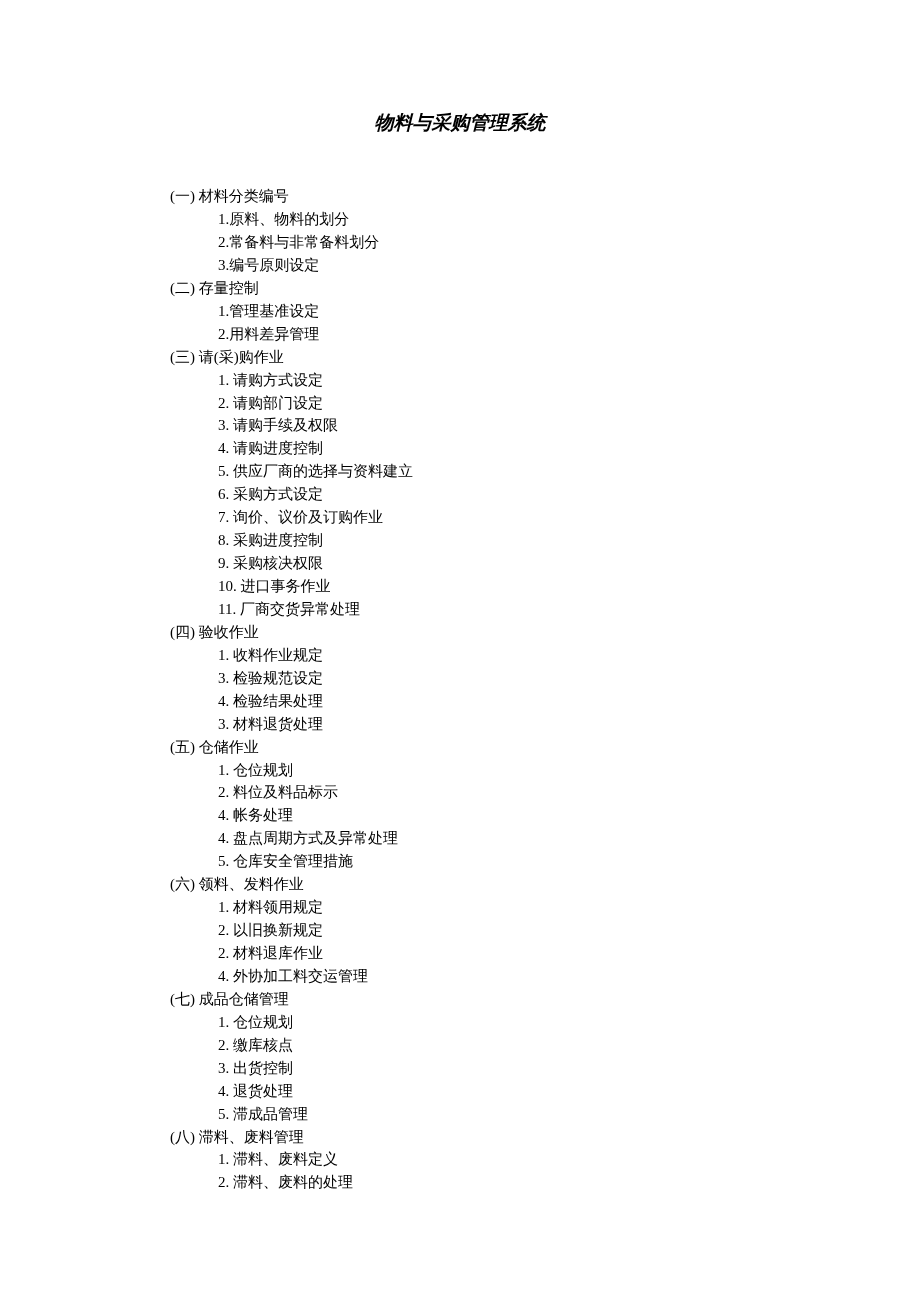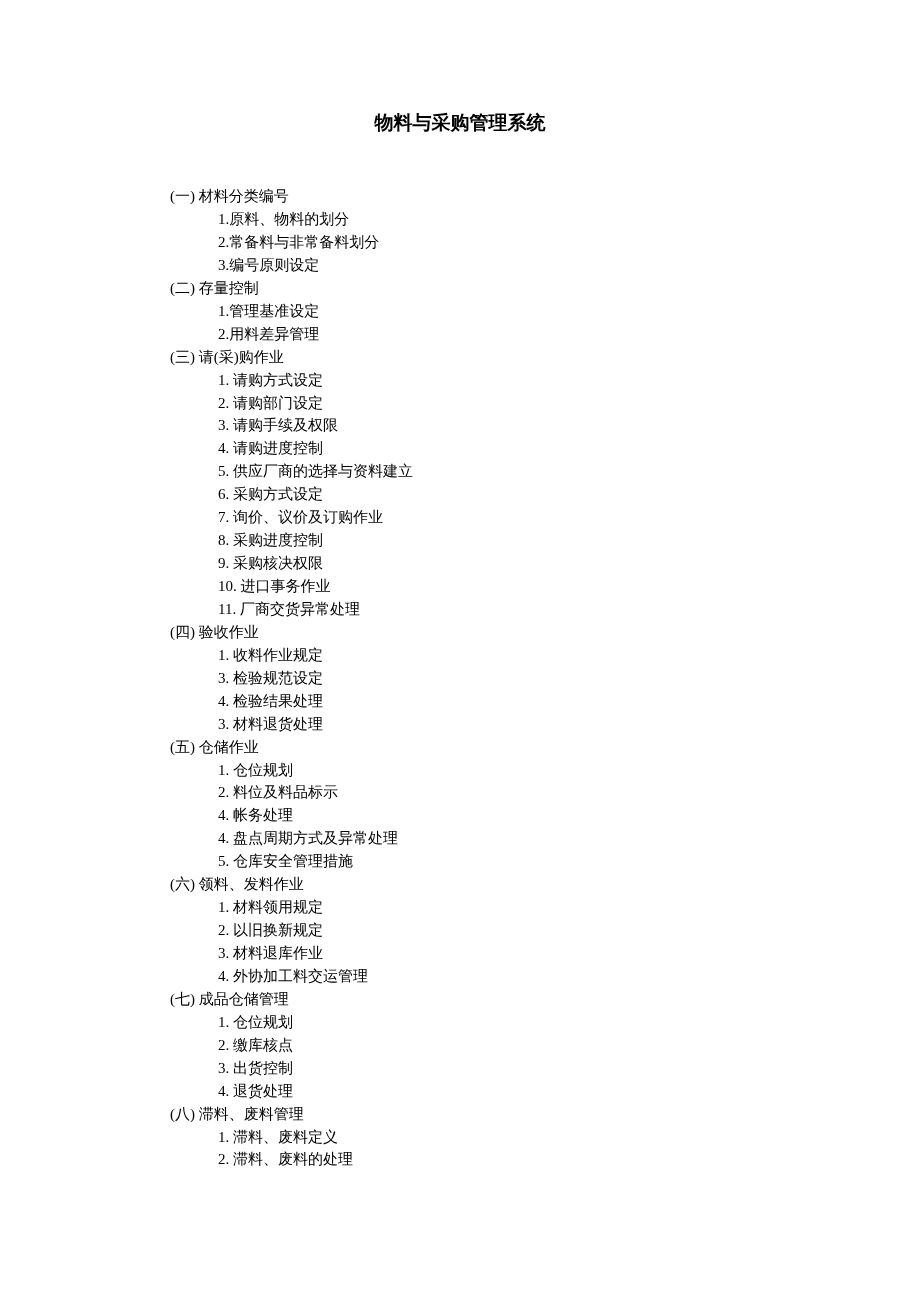--- a/index.html
+++ b/index.html
@@ -14,20 +14,21 @@
     }
     .page {
       padding: 108px 170px 0 170px;
     }
     .title {
       text-align: center;
       font-size: 19px;
       font-weight: bold;
       font-family: "SimHei", "黑体", sans-serif;
       margin-bottom: 48px;
+      font-style: italic;
     }
     .section-header {
       white-space: pre;
     }
     .item-a {
       padding-left: 48px;
       white-space: pre;
       font-family: Liberation Serif, serif;
     }
     .item-b {
@@ -67,24 +68,25 @@
       <div class="item-b">3. 材料退货处理</div>
       <div class="section-header">(五) 仓储作业</div>
       <div class="item-b">1. 仓位规划</div>
       <div class="item-b">2. 料位及料品标示</div>
       <div class="item-b">4. 帐务处理</div>
       <div class="item-b">4. 盘点周期方式及异常处理</div>
       <div class="item-b">5. 仓库安全管理措施</div>
       <div class="section-header">(六) 领料、发料作业</div>
       <div class="item-b">1. 材料领用规定</div>
       <div class="item-b">2. 以旧换新规定</div>
-      <div class="item-b">3. 材料退库作业</div>
+      <div class="item-b">2. 材料退库作业</div>
       <div class="item-b">4. 外协加工料交运管理</div>
       <div class="section-header">(七) 成品仓储管理</div>
       <div class="item-b">1. 仓位规划</div>
       <div class="item-b">2. 缴库核点</div>
       <div class="item-b">3. 出货控制</div>
       <div class="item-b">4. 退货处理</div>
+      <div class="item-b">5. 滞成品管理</div>
       <div class="section-header">(八) 滞料、废料管理</div>
       <div class="item-b">1. 滞料、废料定义</div>
       <div class="item-b">2. 滞料、废料的处理</div>
     </div>
 </div>
 
 </body></html>

